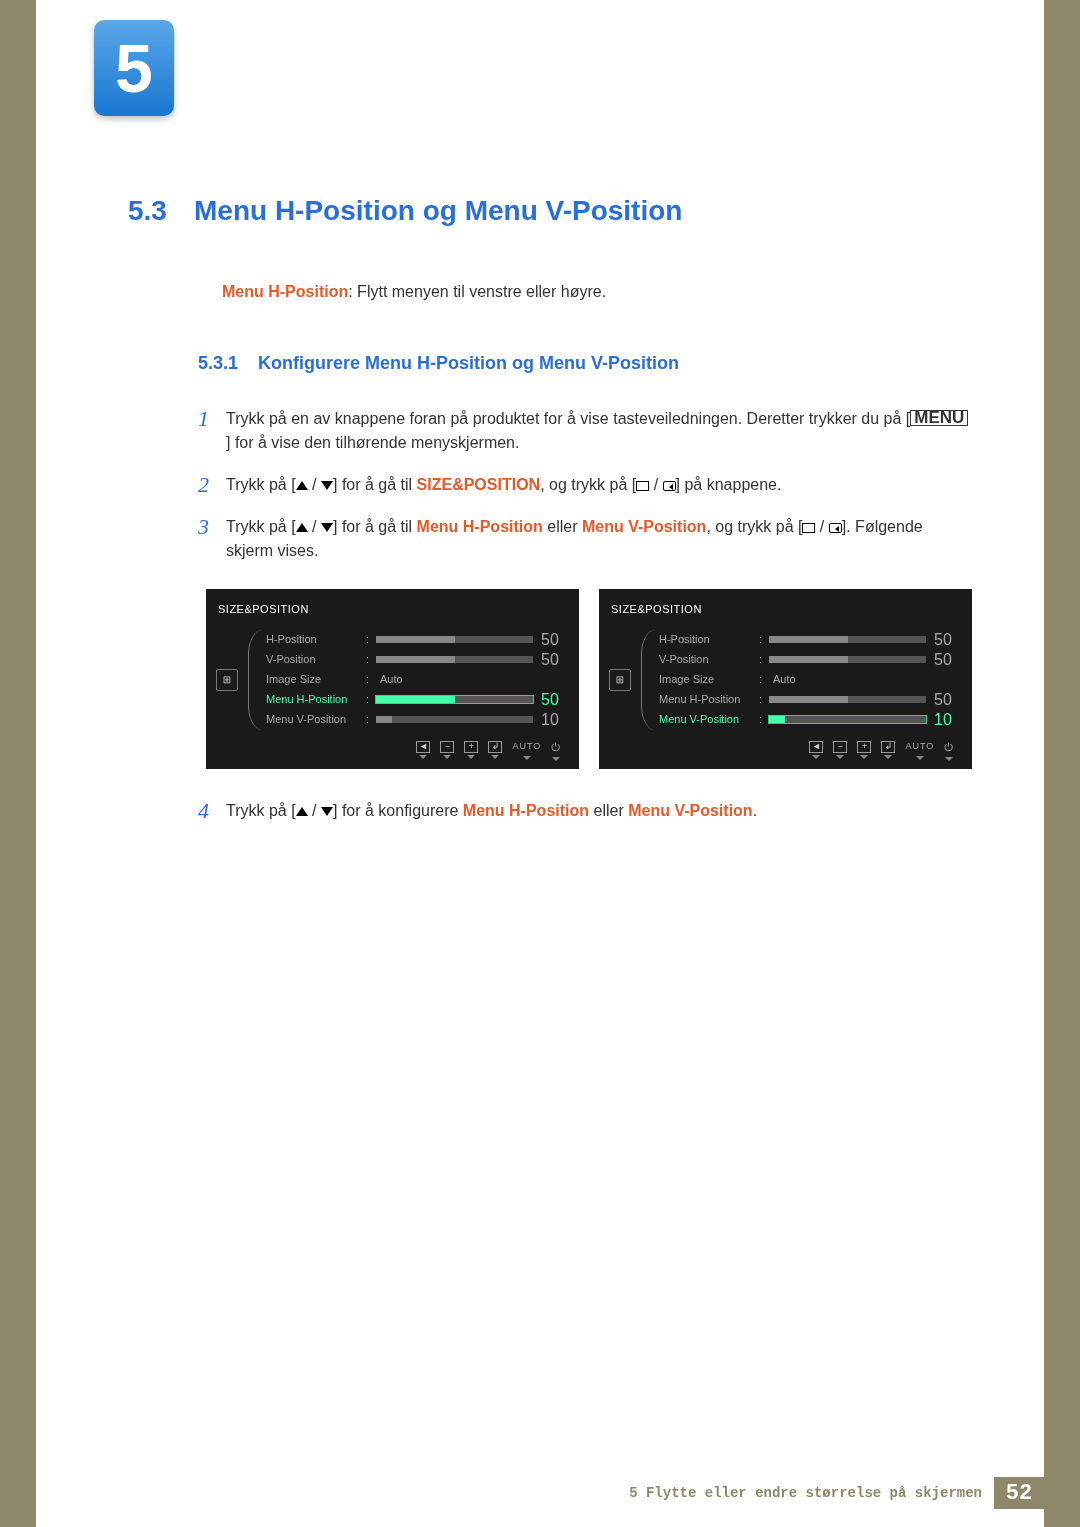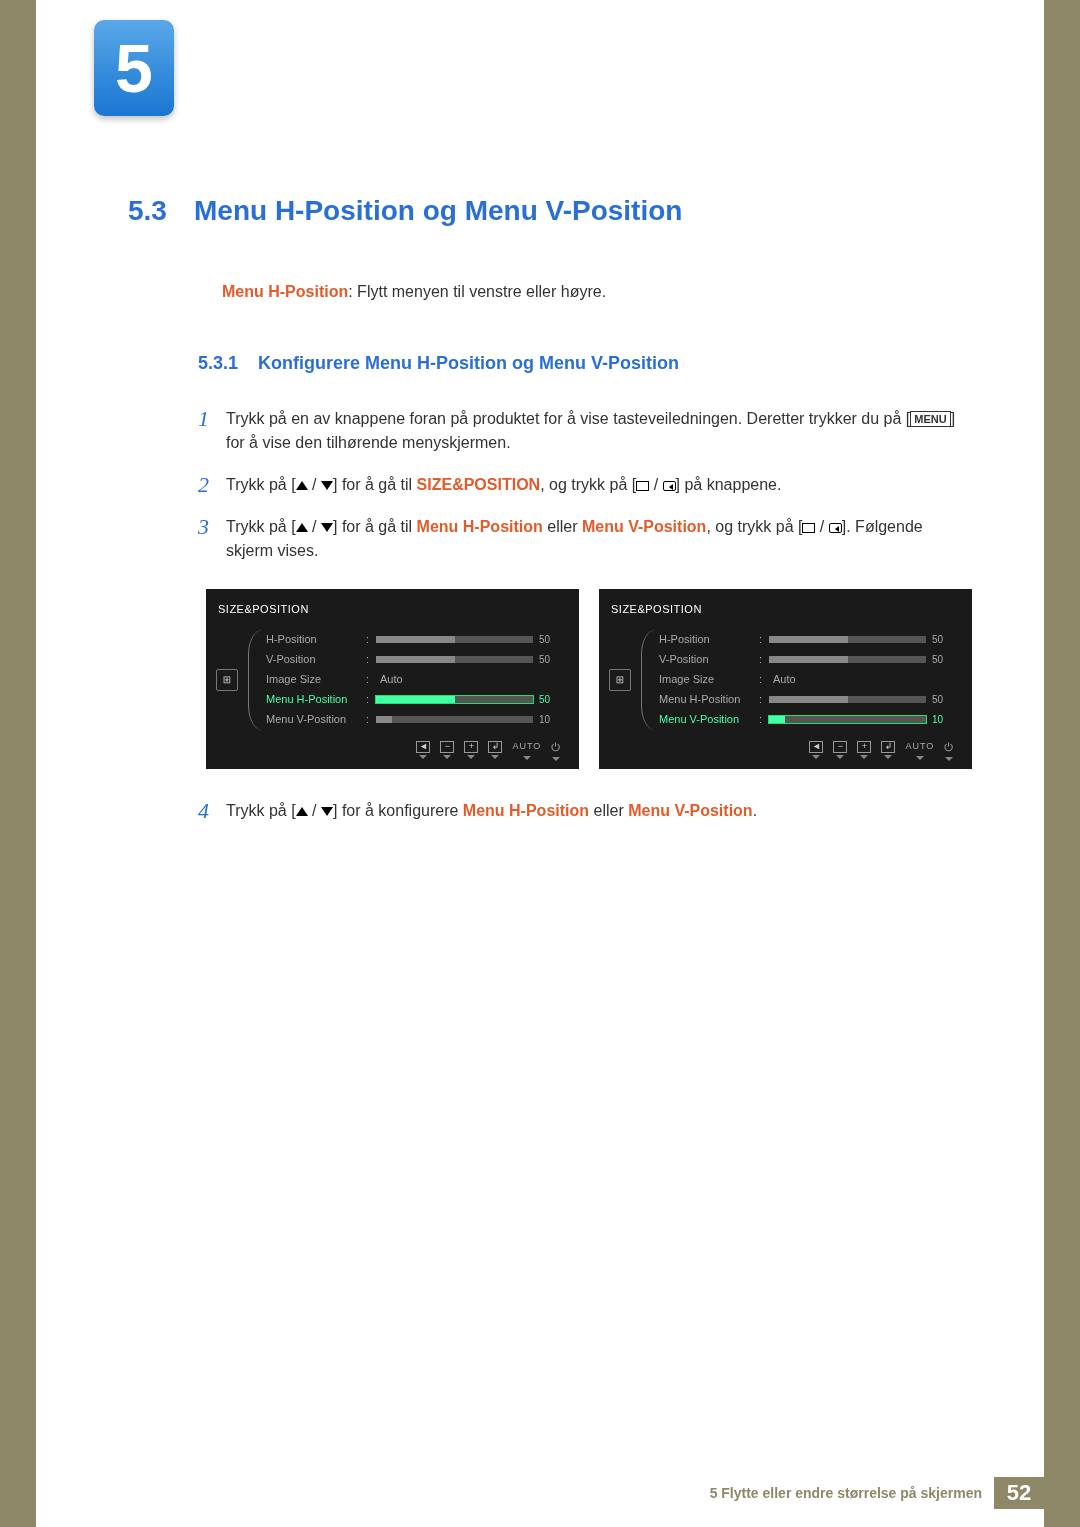--- a/index.html
+++ b/index.html
@@ -72,21 +72,21 @@
     color: #2a6fd6;
     font-size: 22px;
     font-family: Georgia, 'Times New Roman', serif;
     width: 28px; flex-shrink: 0;
     line-height: 1.1;
   }
   .step-text { flex: 1; }
   .menu-key {
     display: inline-block;
     border: 1px solid #333;
-    font-size: 11px;
+    font-size: 17px;
     font-weight: bold;
     padding: 0 3px;
     line-height: 14px;
     position: relative; top: -1px;
   }
   .tri-up, .tri-down {
     display: inline-block;
     width: 0; height: 0;
   }
   .tri-up { border-left: 6px solid transparent; border-right: 6px solid transparent; border-bottom: 9px solid #000; }
@@ -120,31 +120,31 @@
     border-left: 1px solid #777;
     border-radius: 40px 0 0 40px / 70px 0 0 70px;
     margin-right: 4px;
   }
   .osd-list { flex:1; }
   .osd-line { display:flex; align-items:center; height:20px; }
   .osd-label { width:100px; }
   .osd-colon { width:10px; }
   .osd-bar { flex:1; height:7px; background:#555; position:relative; margin-right:6px;}
   .osd-bar-fill { background:#6fa; height:100%; }
-  .osd-val { width:22px; text-align:left; font-size:10px;}
+  .osd-val { width:22px; text-align:center; font-size:16px;}
   .osd-sel { color:#4fa; }
   .osd-controls {
     position:absolute; bottom:8px; right:18px;
     display:flex; gap:10px; align-items:center;
   }
   .ctrl { width:14px; height:12px; border:1px solid #999; display:flex; align-items:center; justify-content:center; font-size:9px; color:#ccc;}
   .ctrl-none { border:none; font-size:9px; letter-spacing:1px;}
   .footer {
     position:absolute; bottom:18px; right:0;
-    display:flex; align-items:stretch;
+    display:flex; align-items:stretch;font-family:Liberation Mono, monospace;
   }
   .footer-text {
     background:#fff; color:#8e8868;
     font-size:14px; font-weight:700;
     display:flex; align-items:center;
     padding: 8px 12px;
   }
   .footer-page {
     background:#8e8868; color:#fff;
     font-size:22px; font-weight:700;

